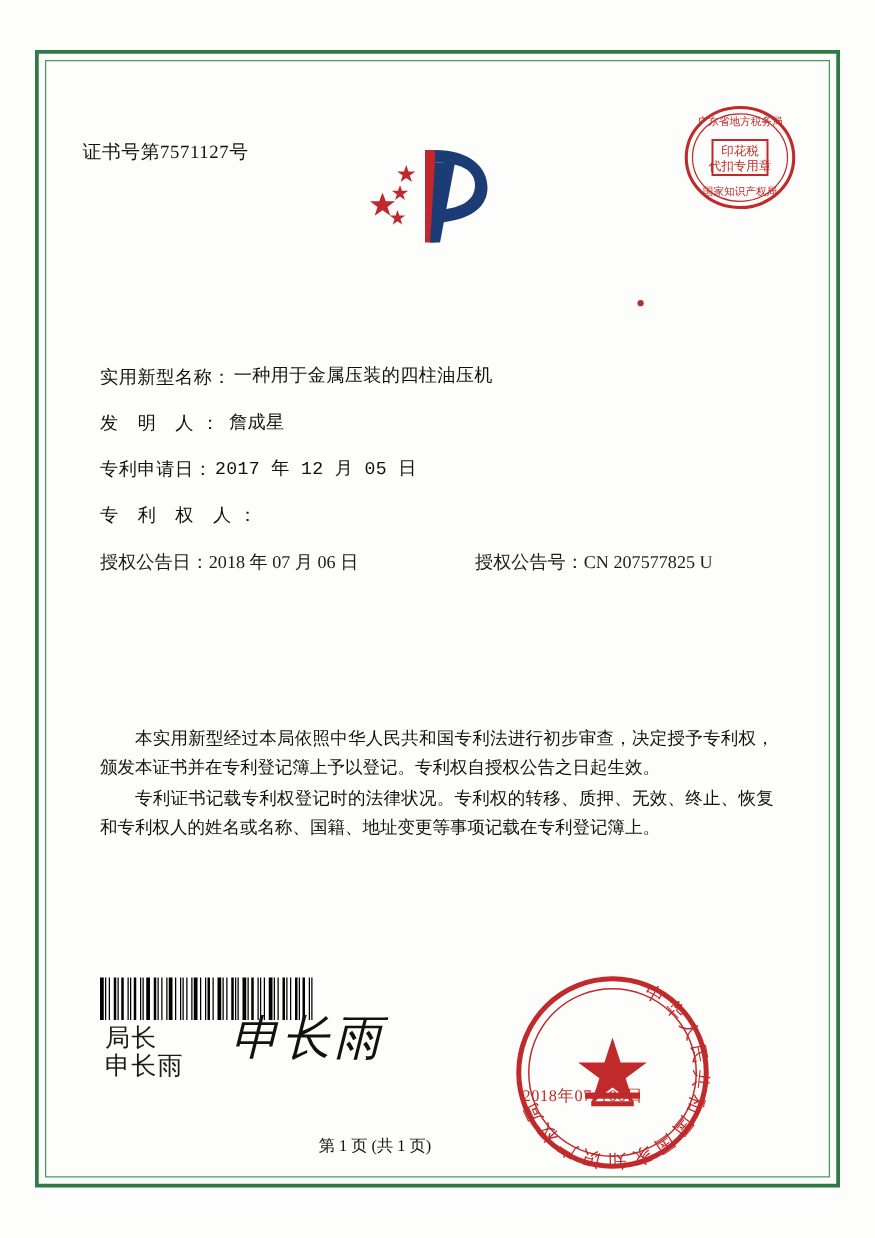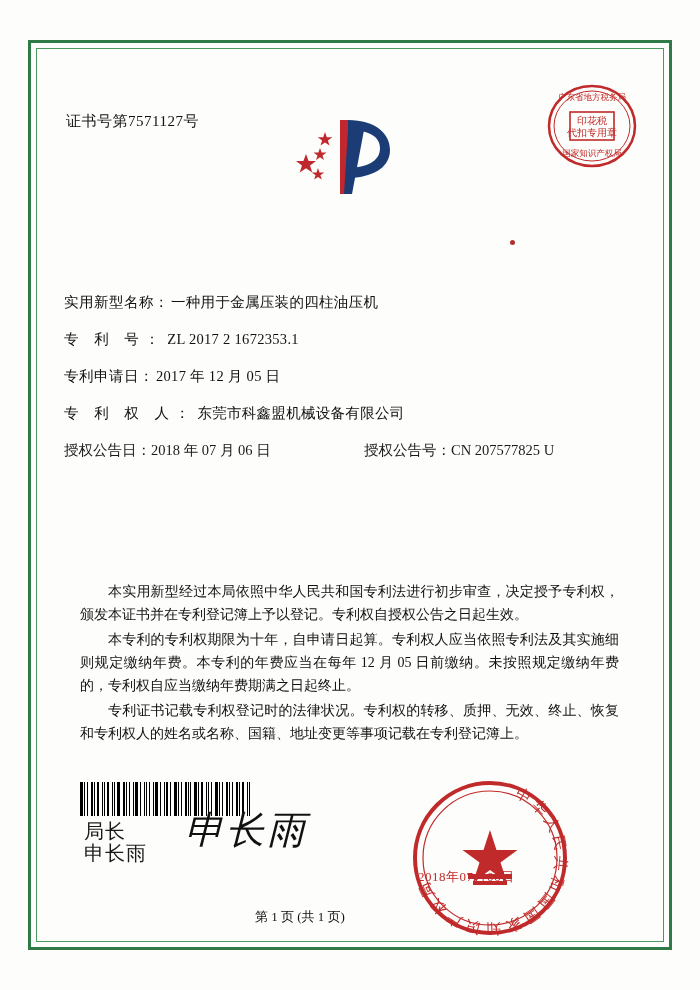--- a/index.html
+++ b/index.html
@@ -77,38 +77,39 @@
     position: absolute;
     left: 510px; top: 240px;
     width: 5px; height: 5px;
     border-radius: 50%;
     background: #b03030;
   }
 
   
   .fields {
     position: absolute;
-    left: 64px; top: 292px;
+    left: 80px; top: 292px;
     width: 540px;
   }
   .field-row {
     display: flex;
     align-items: flex-start;
     margin-bottom: 17px;
     font-size: 14.5px;
     line-height: 20px;
     color: #111;
   }
   .field-label {
     white-space: nowrap;
     letter-spacing: 0.5px;
   }
   .field-value {
     margin-left: 2px;
     letter-spacing: 0.3px;
+    font-family: Liberation Mono, monospace;
   }
   .field-row.spaced .field-label { letter-spacing: 6px; }
 
   .addr-row { margin-bottom: 4px; }
   .addr-cont {
     margin-left: 86px;
     font-size: 14.5px;
     line-height: 20px;
     margin-bottom: 16px;
     letter-spacing: 0.3px;
@@ -237,50 +238,48 @@
 
   <div class="title-dot"></div>
 
   <div class="fields">
 
     <div class="field-row">
       <span class="field-label">实用新型名称：</span>
       <span class="field-value">一种用于金属压装的四柱油压机</span>
     </div>
 
-
     <div class="field-row spaced">
-      <span class="field-label">专 利 号：</span>
-      <span class="field-value">ZL 2017 2 1672353.1</span>
-    </div>
+      <span class="field-label">发 明 人：</span>
+      <span class="field-value">詹成星</span>
+    </div>
+
 
     <div class="field-row">
       <span class="field-label">专利申请日：</span>
       <span class="field-value">2017 年 12 月 05 日</span>
     </div>
 
     <div class="field-row spaced">
       <span class="field-label">专 利 权 人：</span>
-      <span class="field-value">东莞市科鑫盟机械设备有限公司</span>
     </div>
 
 
     <div class="two-col">
       <div class="left">
         <span>授权公告日：</span><span>2018 年 07 月 06 日</span>
       </div>
       <div class="right">
         <span>授权公告号：</span><span>CN 207577825 U</span>
       </div>
     </div>
   </div>
 
   <div class="paras">
     <p>本实用新型经过本局依照中华人民共和国专利法进行初步审查，决定授予专利权，颁发本证书并在专利登记簿上予以登记。专利权自授权公告之日起生效。</p>
-    <p>本专利的专利权期限为十年，自申请日起算。专利权人应当依照专利法及其实施细则规定缴纳年费。本专利的年费应当在每年 12 月 05 日前缴纳。未按照规定缴纳年费的，专利权自应当缴纳年费期满之日起终止。</p>
     <p>专利证书记载专利权登记时的法律状况。专利权的转移、质押、无效、终止、恢复和专利权人的姓名或名称、国籍、地址变更等事项记载在专利登记簿上。</p>
   </div>
 
   <div class="barcode">
       <i style="width: 3px; margin-right: 1px;"></i>
       <i style="width: 1px; margin-right: 2px;"></i>
       <i style="width: 1px; margin-right: 3px;"></i>
       <i style="width: 2px; margin-right: 1px;"></i>
       <i style="width: 1px; margin-right: 2px;"></i>
       <i style="width: 3px; margin-right: 3px;"></i>

